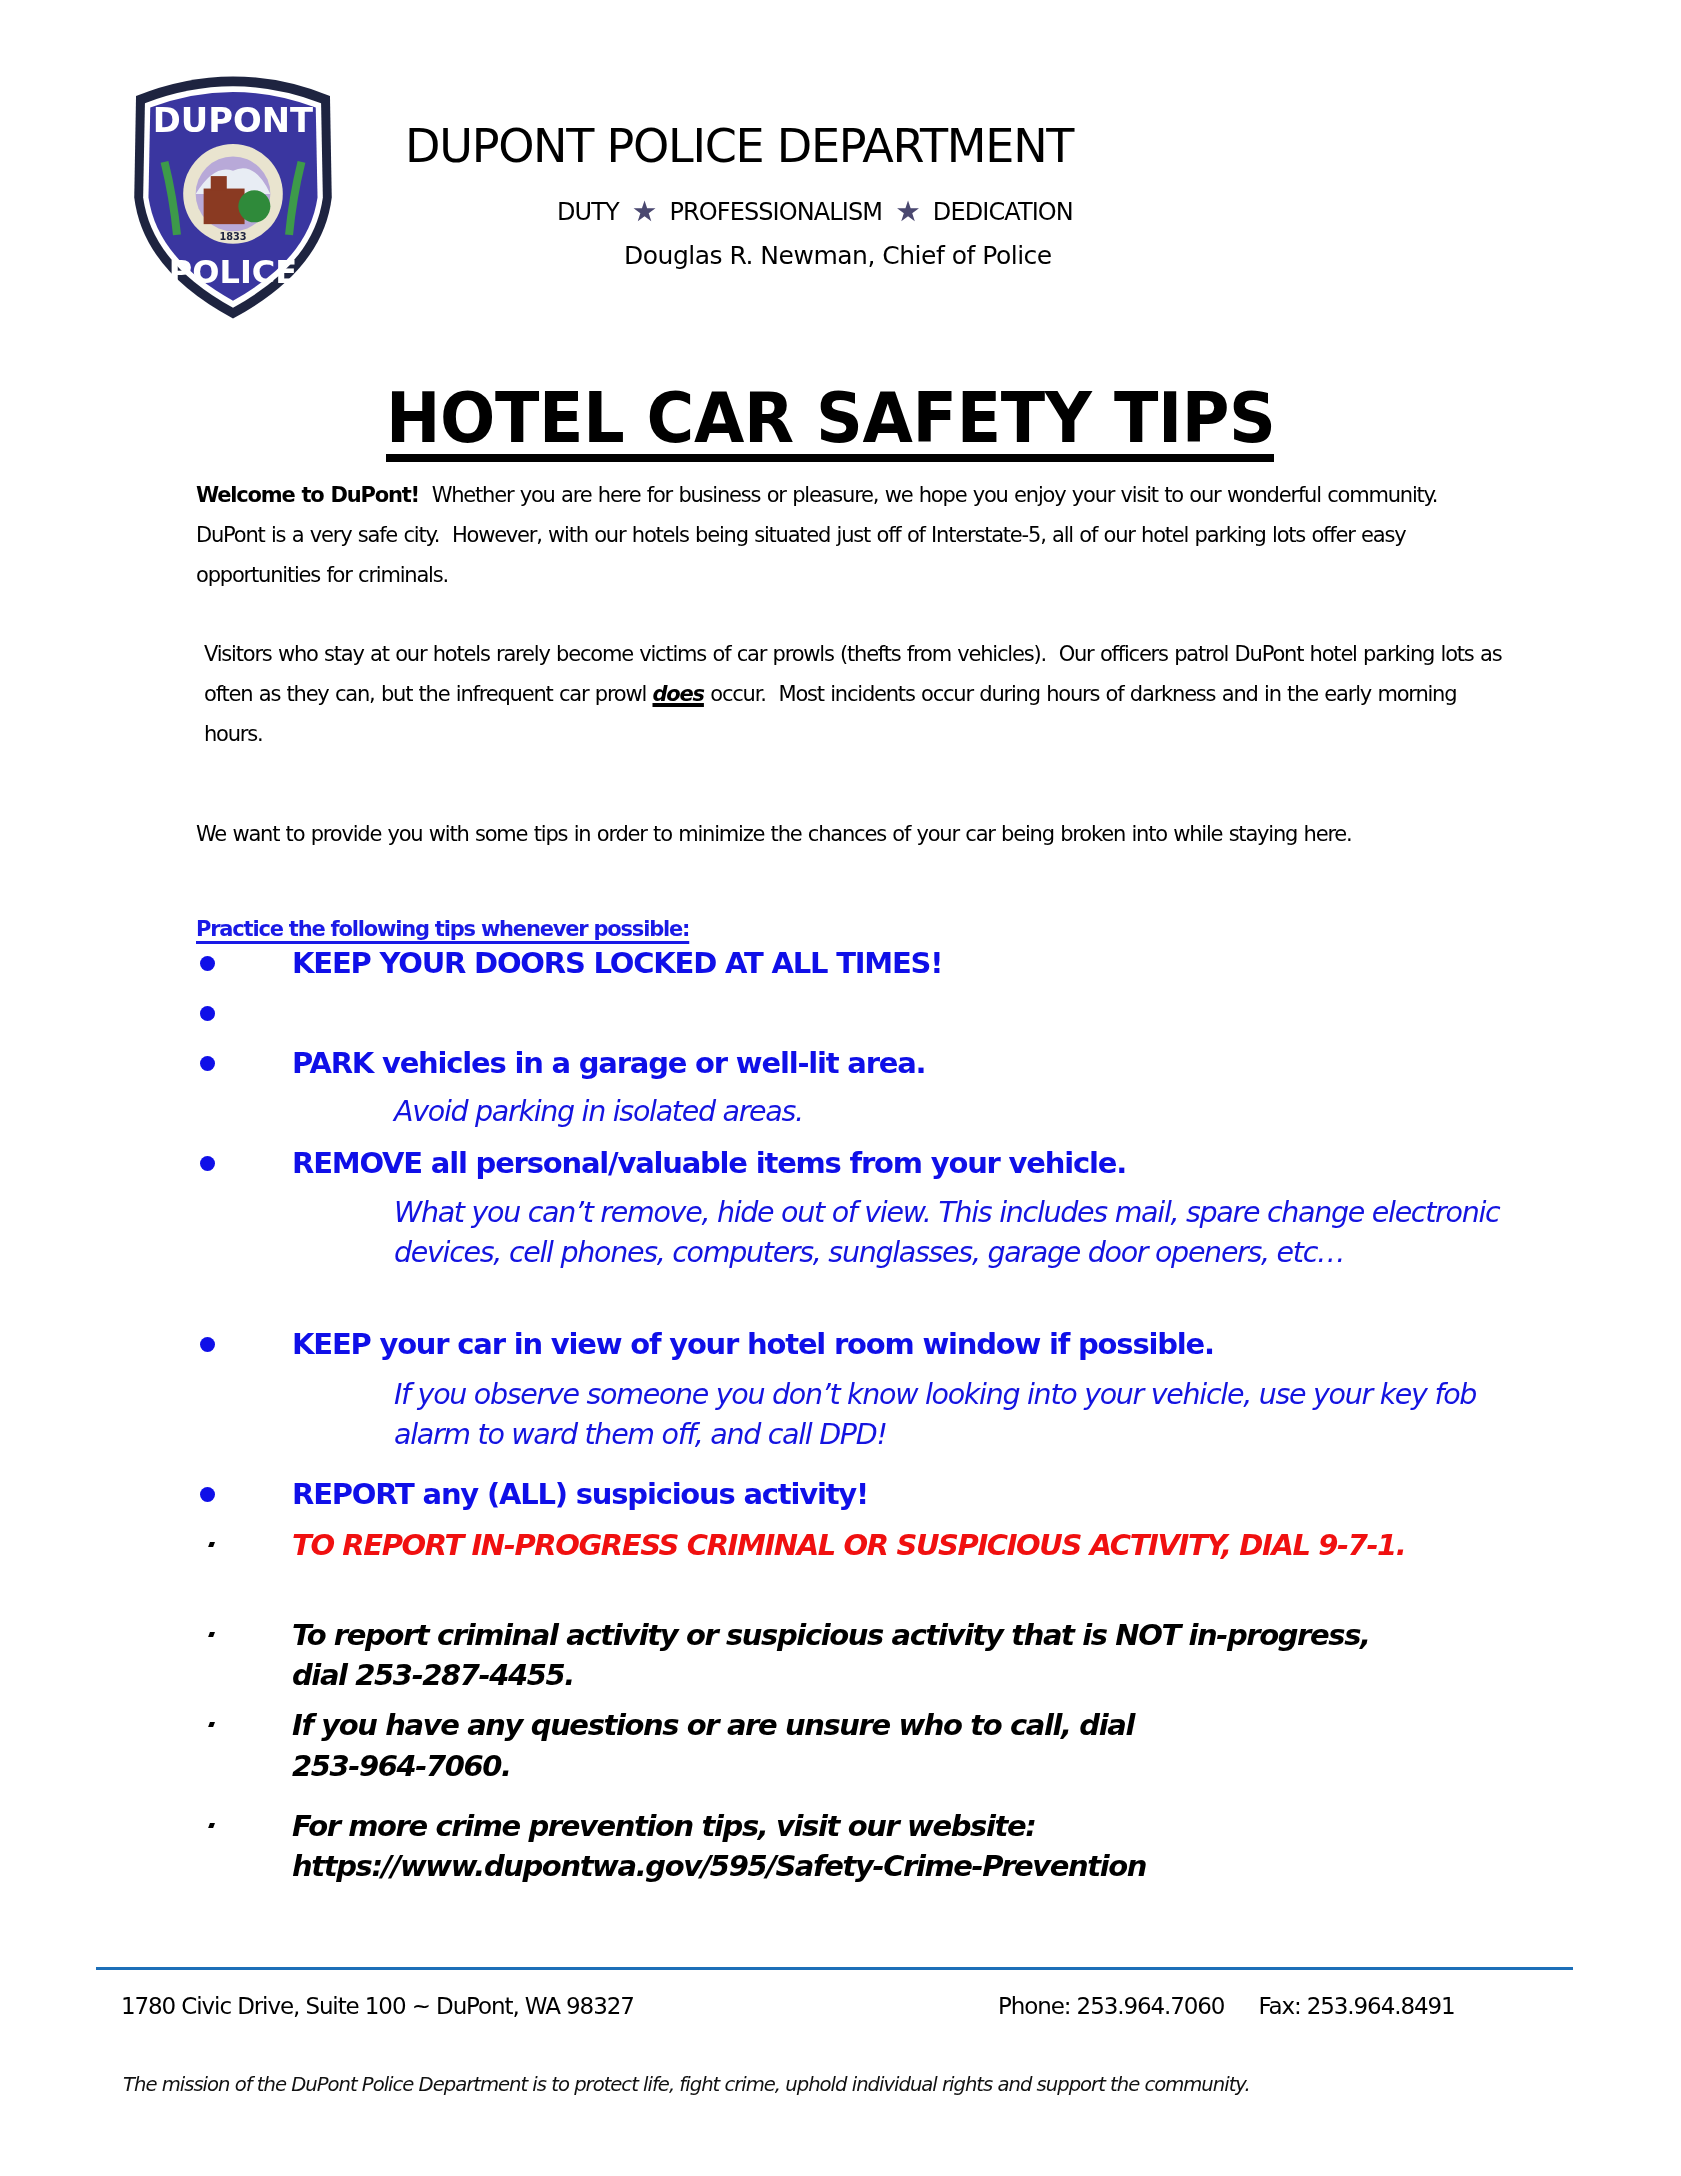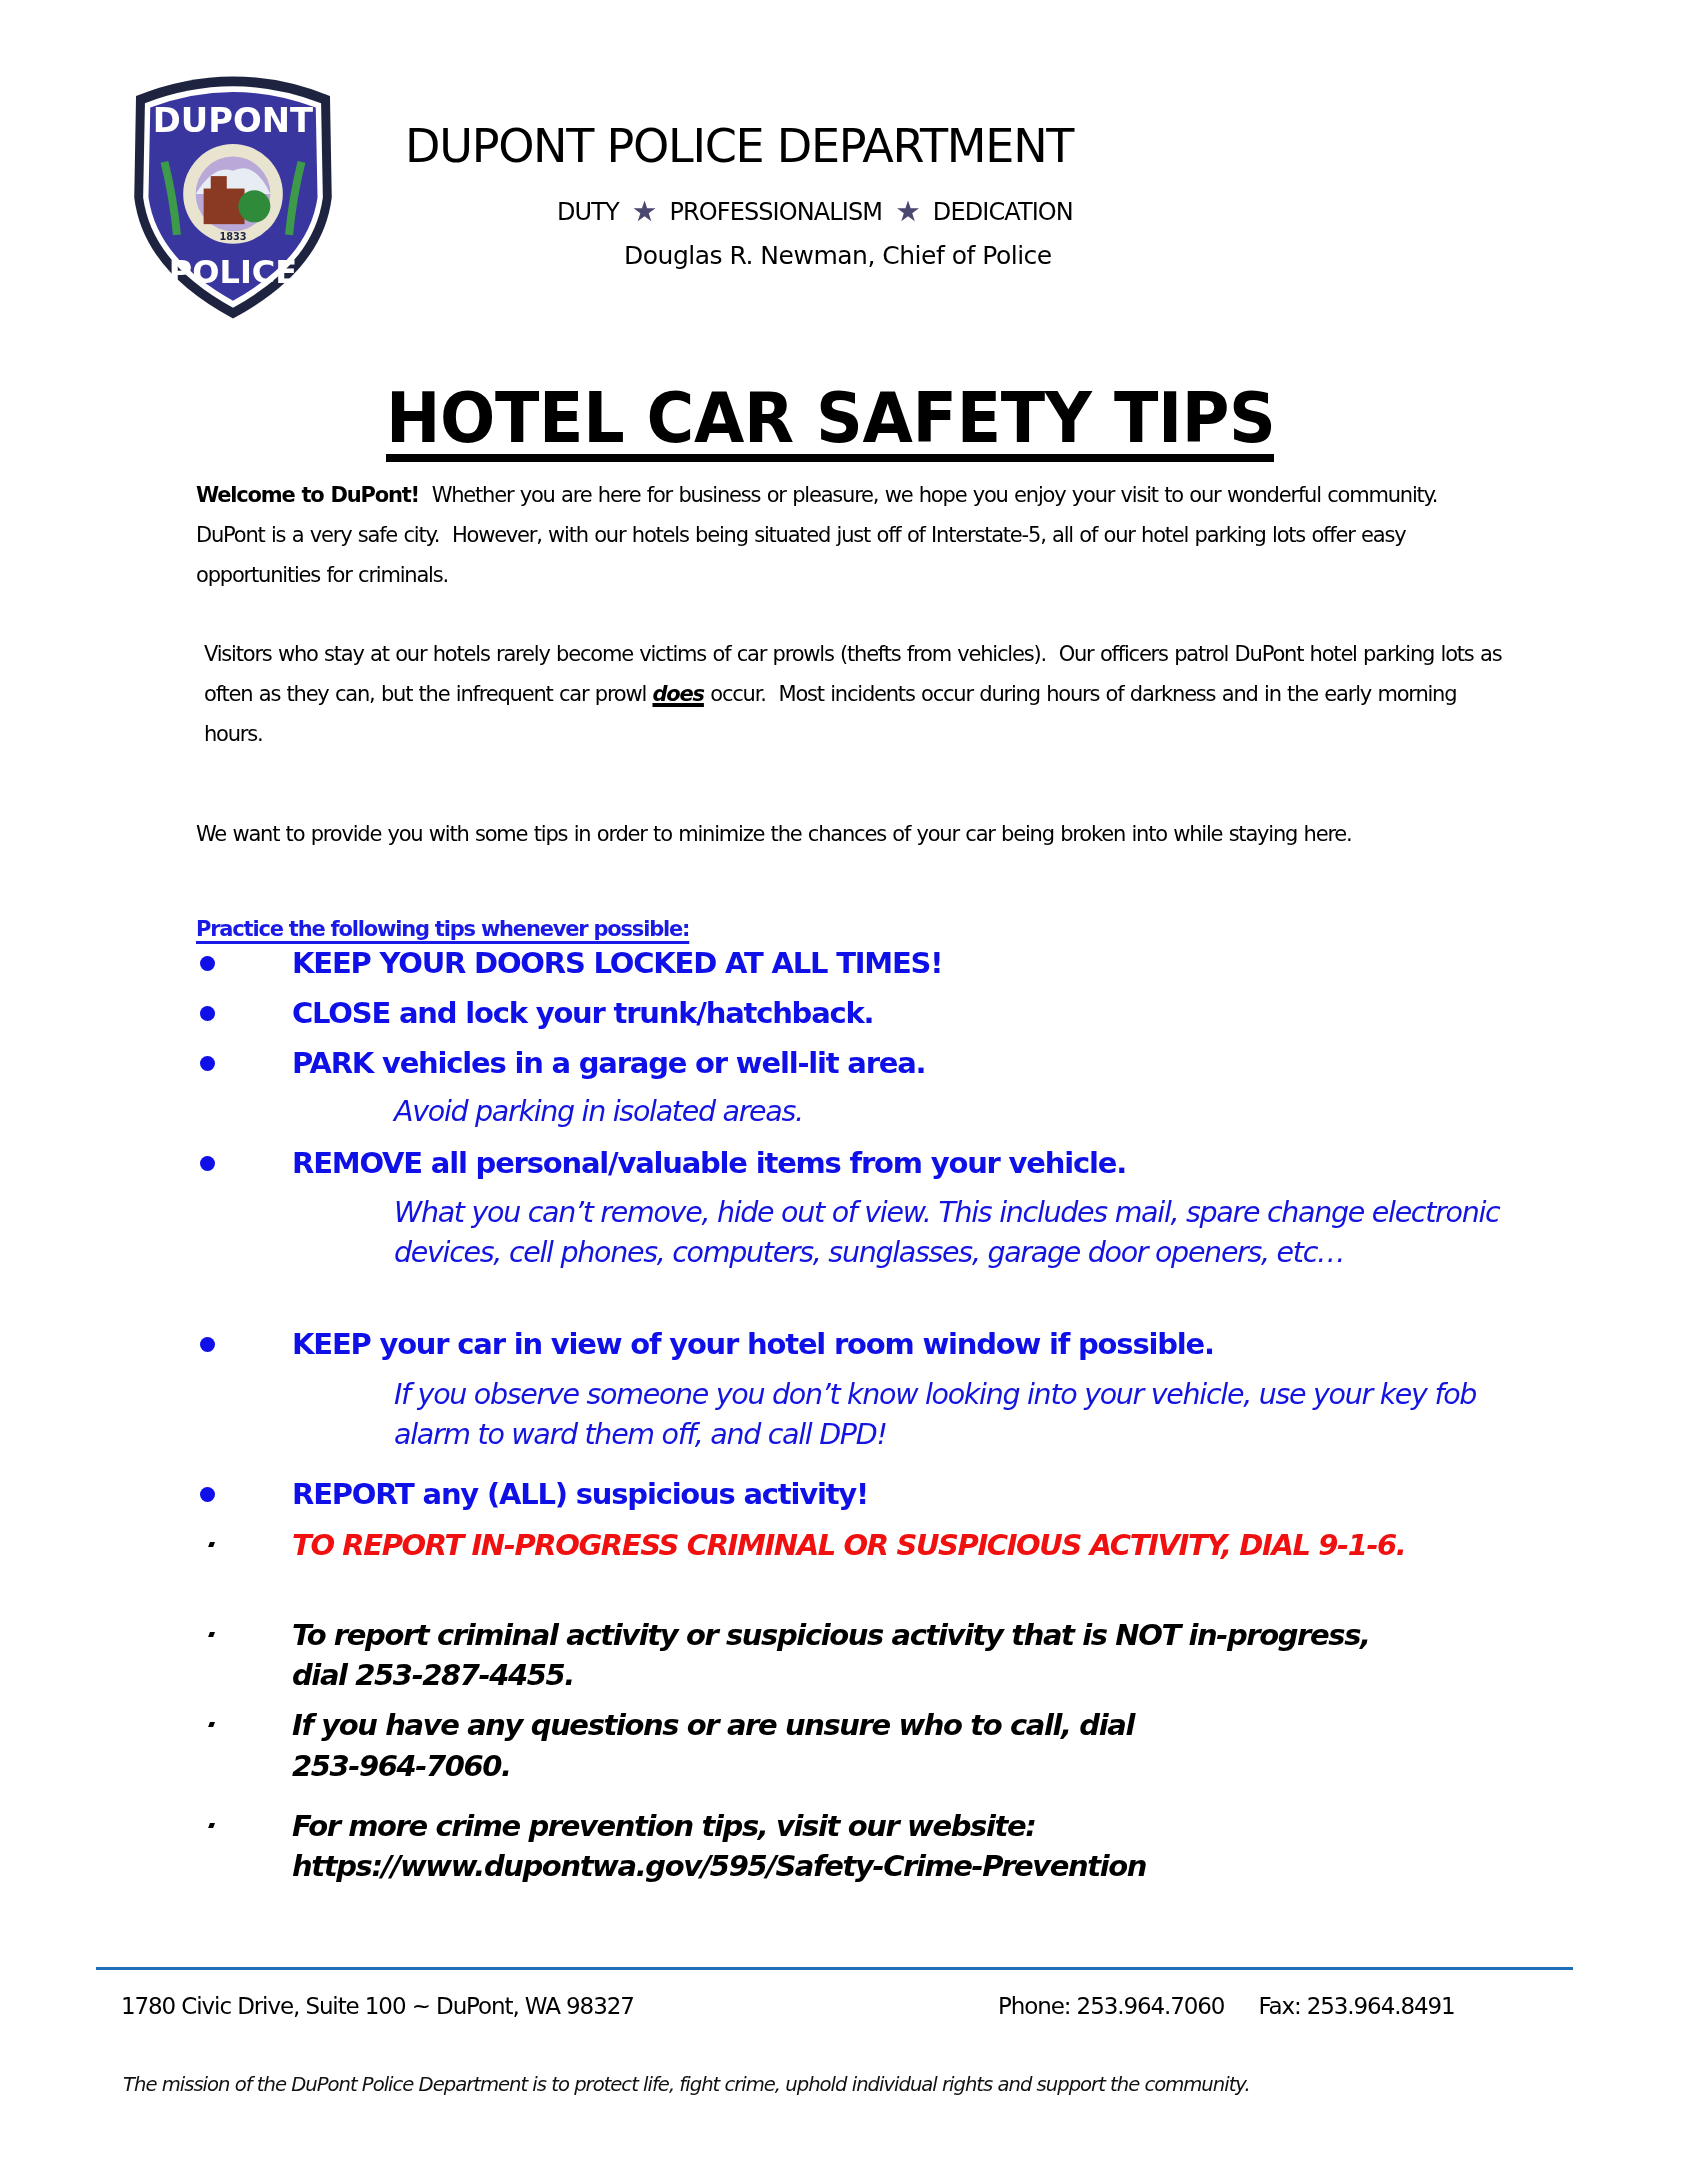--- a/index.html
+++ b/index.html
@@ -282,21 +282,20 @@
   <div class="bullet">
       <span class="dot"></span>
     </div>
   <div class="text">KEEP YOUR DOORS LOCKED AT ALL TIMES!</div>
 </div>
 
 <div class="tip" style="top:993px">
   <div class="bullet">
       <span class="dot"></span>
     </div>
-  <div class="text">CLOSE and lock your trunk/hatchback.</div>
 </div>
 
 <div class="tip" style="top:1043px">
   <div class="bullet">
       <span class="dot"></span>
     </div>
   <div class="text">PARK vehicles in a garage or well-lit area.</div>
 </div>
 <div class="sub" style="top:1092px">Avoid parking in isolated areas.</div>
 
@@ -320,21 +319,21 @@
   <div class="bullet">
       <span class="dot"></span>
     </div>
   <div class="text">REPORT any (ALL) suspicious activity!</div>
 </div>
 
 <div class="note red" style="top:1525px">
   <div class="mark">
       <span></span>
     </div>
-  <div class="text" style="width:1158px">TO REPORT IN-PROGRESS CRIMINAL OR SUSPICIOUS ACTIVITY, DIAL 9-1-6.</div>
+  <div class="text" style="width:1158px">TO REPORT IN-PROGRESS CRIMINAL OR SUSPICIOUS ACTIVITY, DIAL 9-7-1.</div>
 </div>
 
 <div class="note" style="top:1615px">
   <div class="mark">
       <span></span>
     </div>
   <div class="text" style="width:1096px">To report criminal activity or suspicious activity that is NOT in-progress, dial 253-287-4455.</div>
 </div>
 
 <div class="note" style="top:1705px">

